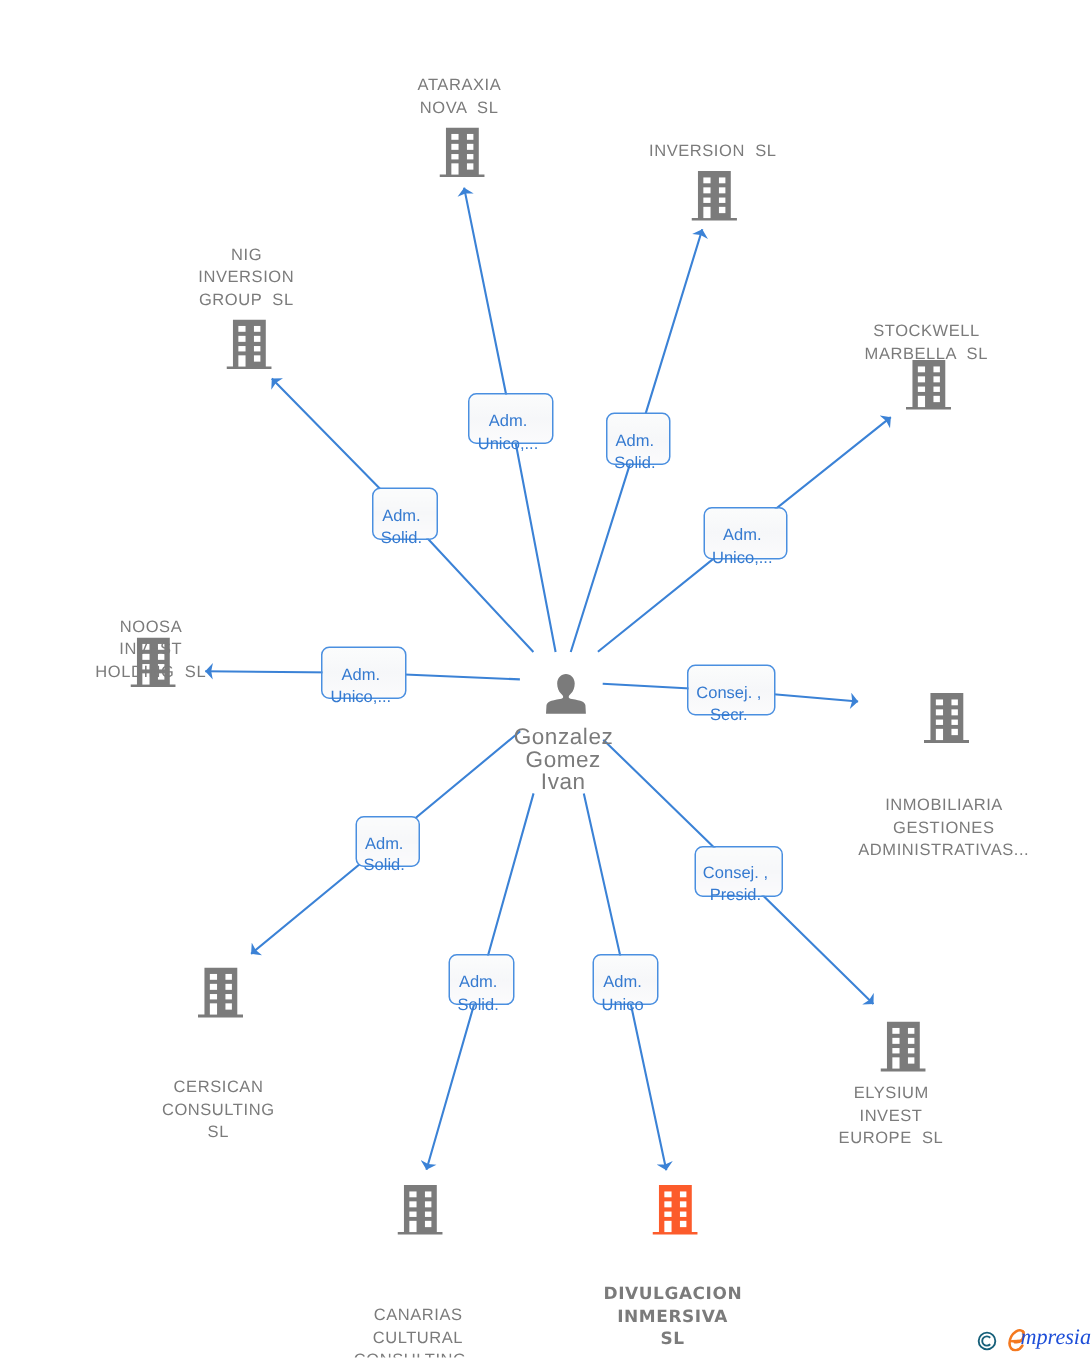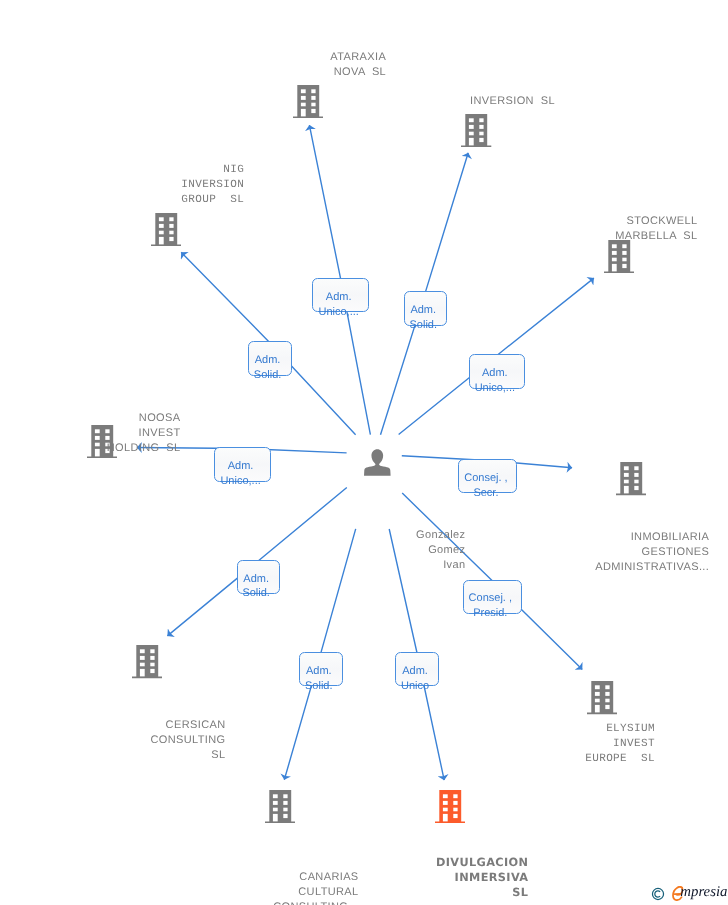--- a/index.html
+++ b/index.html
@@ -4,35 +4,35 @@
 <title>Empresia</title>
 <style>
   html,body{margin:0;padding:0;background:#ffffff;}
   body{width:728px;height:905px;position:relative;overflow:hidden;
        font-family:"Liberation Sans",sans-serif;
        -webkit-font-smoothing:antialiased;text-rendering:geometricPrecision;}
   #stage{position:absolute;left:0;top:0;width:728px;height:905px;background:#ffffff;}
   svg#edge-layer{position:absolute;left:0;top:0;width:728px;height:905px;overflow:visible;}
   .node{position:absolute;left:0;top:0;}
   .node .ico{position:absolute;line-height:0;}
-  .nlabel{position:absolute;text-align:right;color:#7b7b7b;font-size:11px;
+  .nlabel{position:absolute;text-align:center;color:#7b7b7b;font-size:11px;
           line-height:15.1px;white-space:pre;letter-spacing:0.38px;text-indent:0.38px;width:160px;}
   .nlabel.hl{font-family:"DejaVu Sans",sans-serif;font-weight:bold;font-size:11.3px;margin-top:-2px;}
-  .nlabel.center-label{font-size:11px;line-height:15.2px;width:180px;margin-top:44px;}
+  .nlabel.center-label{font-size:15px;line-height:15.2px;width:180px;}
   .elabel{position:absolute;box-sizing:border-box;border:1.4px solid #4a8fe0;border-radius:5.5px;
           background:linear-gradient(180deg,#fbfcfc 0%,#f6f7f9 50%,#fbfbfc 100%);
           color:#357ad0;font-size:11px;line-height:14.9px;text-align:center;
           display:flex;flex-direction:column;align-items:center;justify-content:center;
-          white-space:pre;padding-top:19px;padding-right:4px;margin-top:16px;}
+          white-space:pre;padding-top:19px;padding-right:4px;}
   #watermark{position:absolute;left:650.5px;top:884.1px;width:76px;height:18px;}
   #watermark .wm-c{position:absolute;left:0px;top:3.1px;}
   #watermark .wm-e{position:absolute;left:21.5px;top:1.7px;}
   #watermark .wm-name{position:absolute;left:29.8px;top:1.1px;
           font-family:"Liberation Serif",serif;font-style:italic;
-          font-size:14.8px;line-height:14.8px;color:#0f172a;}
+          font-size:14.8px;line-height:14.8px;color:#1d4ed8;}
 </style>
 </head>
 <body>
 
 <div id="stage">
   <svg id="edge-layer" viewBox="0 0 728 905" xmlns="http://www.w3.org/2000/svg">
     <defs>
         <marker id="arrowhead" viewBox="0 0 5.7 11" refX="5.45" refY="5.5" markerWidth="5.7" markerHeight="11" orient="auto" markerUnits="userSpaceOnUse">
           <path d="M0.35,0 L5.45,5.5 L0.35,11 L1.45,5.5 Z" fill="#3b82d6"></path>
         </marker>
@@ -98,21 +98,21 @@
               <rect x="7.9" y="4.3" width="4.8" height="3.9"></rect>
               <rect x="18.3" y="4.3" width="4.3" height="3.9"></rect>
               <rect x="7.9" y="10.9" width="4.8" height="4.0"></rect>
               <rect x="18.3" y="10.9" width="4.3" height="4.0"></rect>
               <rect x="7.9" y="17.7" width="4.8" height="3.6"></rect>
               <rect x="18.3" y="17.7" width="4.3" height="3.6"></rect>
               <rect x="7.9" y="23.9" width="4.8" height="7.5"></rect>
               <rect x="18.3" y="23.9" width="4.3" height="4.2"></rect>
             </g>
           </svg></span>
-      <div class="nlabel" style="left:84.20px;top:162.90px;font-family:Liberation Mono, monospace;">NIG
+      <div class="nlabel" style="left:84.20px;top:162.90px;">NIG
 INVERSION
 GROUP  SL</div>
     </div>
     <div class="node">
       <span class="ico" style="left:603.90px;top:239.50px;"><svg class="bsvg" width="30.3" height="33.4" viewBox="0 0 30.3 33.4" xmlns="http://www.w3.org/2000/svg">
             <path fill="#7b7b7b" d="M4.3,0 H26.2 V31.4 H4.3 Z M0,31.4 H30.3 V33.3 H0 Z"></path>
             <g fill="#ffffff">
               <rect x="7.9" y="4.3" width="4.8" height="3.9"></rect>
               <rect x="18.3" y="4.3" width="4.3" height="3.9"></rect>
               <rect x="7.9" y="10.9" width="4.8" height="4.0"></rect>
@@ -187,21 +187,21 @@
               <rect x="7.9" y="4.3" width="4.8" height="3.9"></rect>
               <rect x="18.3" y="4.3" width="4.3" height="3.9"></rect>
               <rect x="7.9" y="10.9" width="4.8" height="4.0"></rect>
               <rect x="18.3" y="10.9" width="4.3" height="4.0"></rect>
               <rect x="7.9" y="17.7" width="4.8" height="3.6"></rect>
               <rect x="18.3" y="17.7" width="4.3" height="3.6"></rect>
               <rect x="7.9" y="23.9" width="4.8" height="7.5"></rect>
               <rect x="18.3" y="23.9" width="4.3" height="4.2"></rect>
             </g>
           </svg></span>
-      <div class="nlabel" style="left:495px;top:722.10px;font-family:Liberation Mono, monospace;">ELYSIUM
+      <div class="nlabel" style="left:514px;top:722.10px;">ELYSIUM
 INVEST
 EUROPE  SL</div>
     </div>
     <div class="node">
       <span class="ico" style="left:265.00px;top:789.50px;"><svg class="bsvg" width="30.3" height="33.4" viewBox="0 0 30.3 33.4" xmlns="http://www.w3.org/2000/svg">
             <path fill="#7b7b7b" d="M4.3,0 H26.2 V31.4 H4.3 Z M0,31.4 H30.3 V33.3 H0 Z"></path>
             <g fill="#ffffff">
               <rect x="7.9" y="4.3" width="4.8" height="3.9"></rect>
               <rect x="18.3" y="4.3" width="4.3" height="3.9"></rect>
               <rect x="7.9" y="10.9" width="4.8" height="4.0"></rect>

